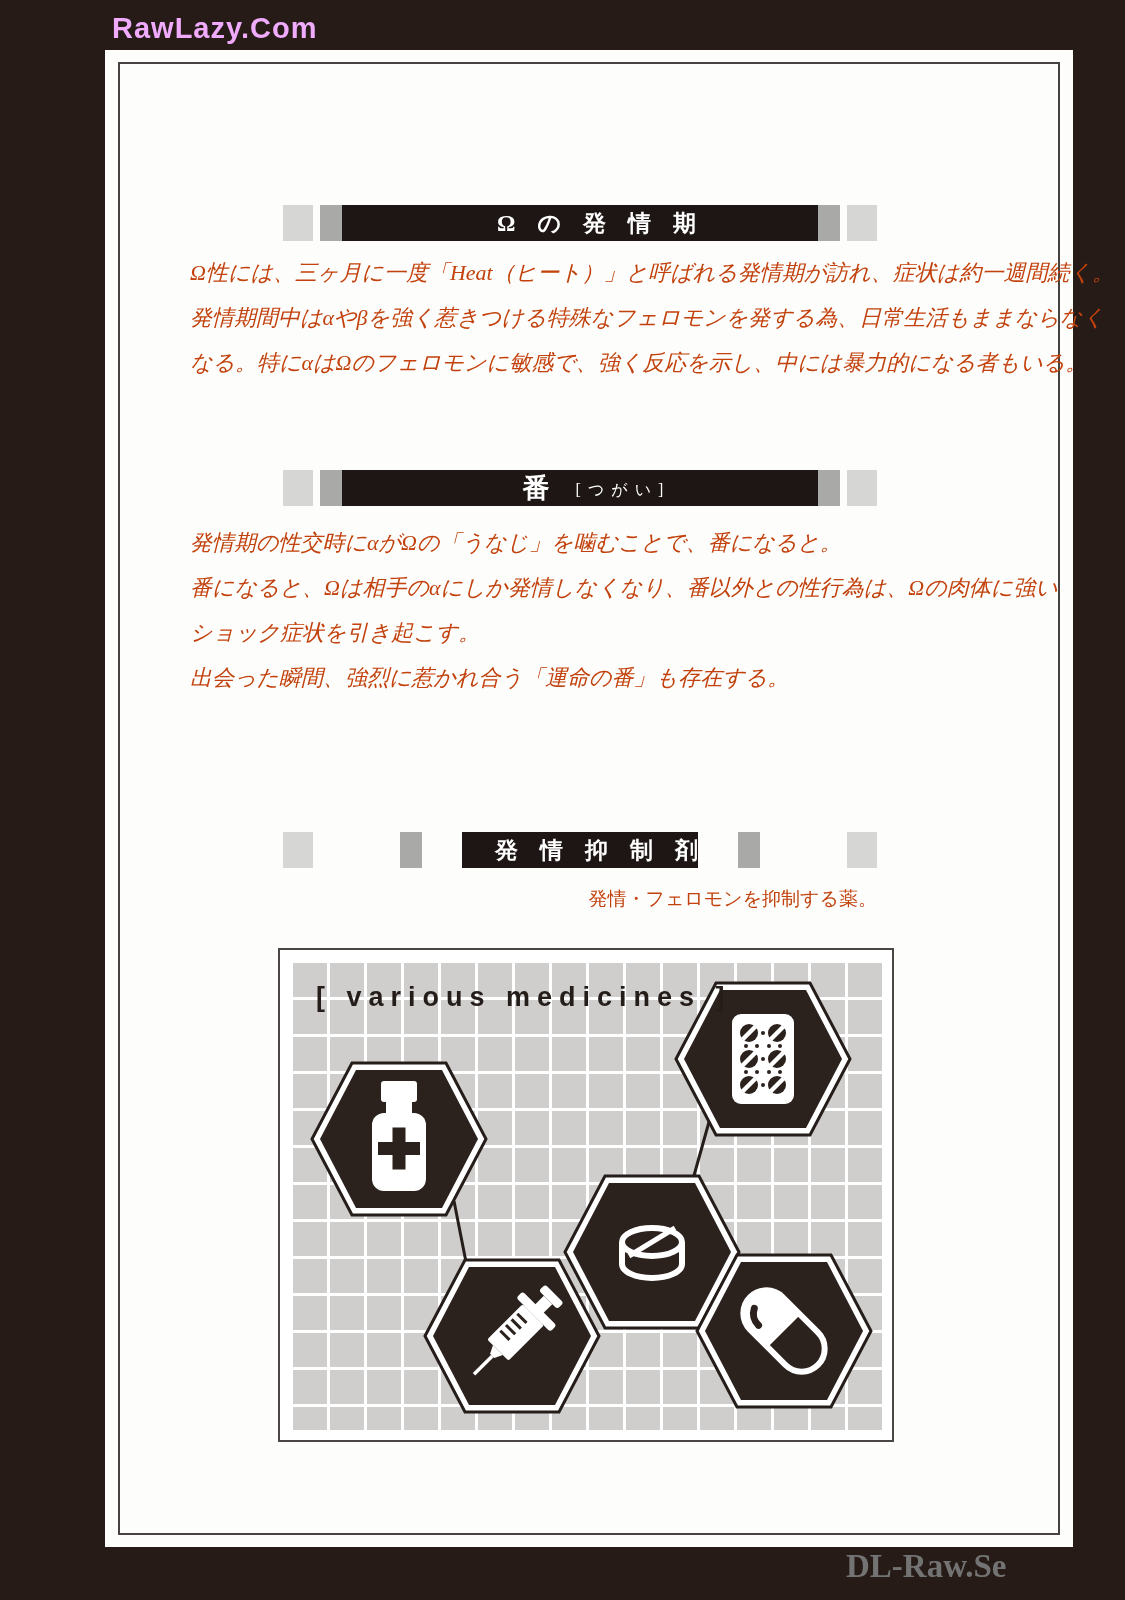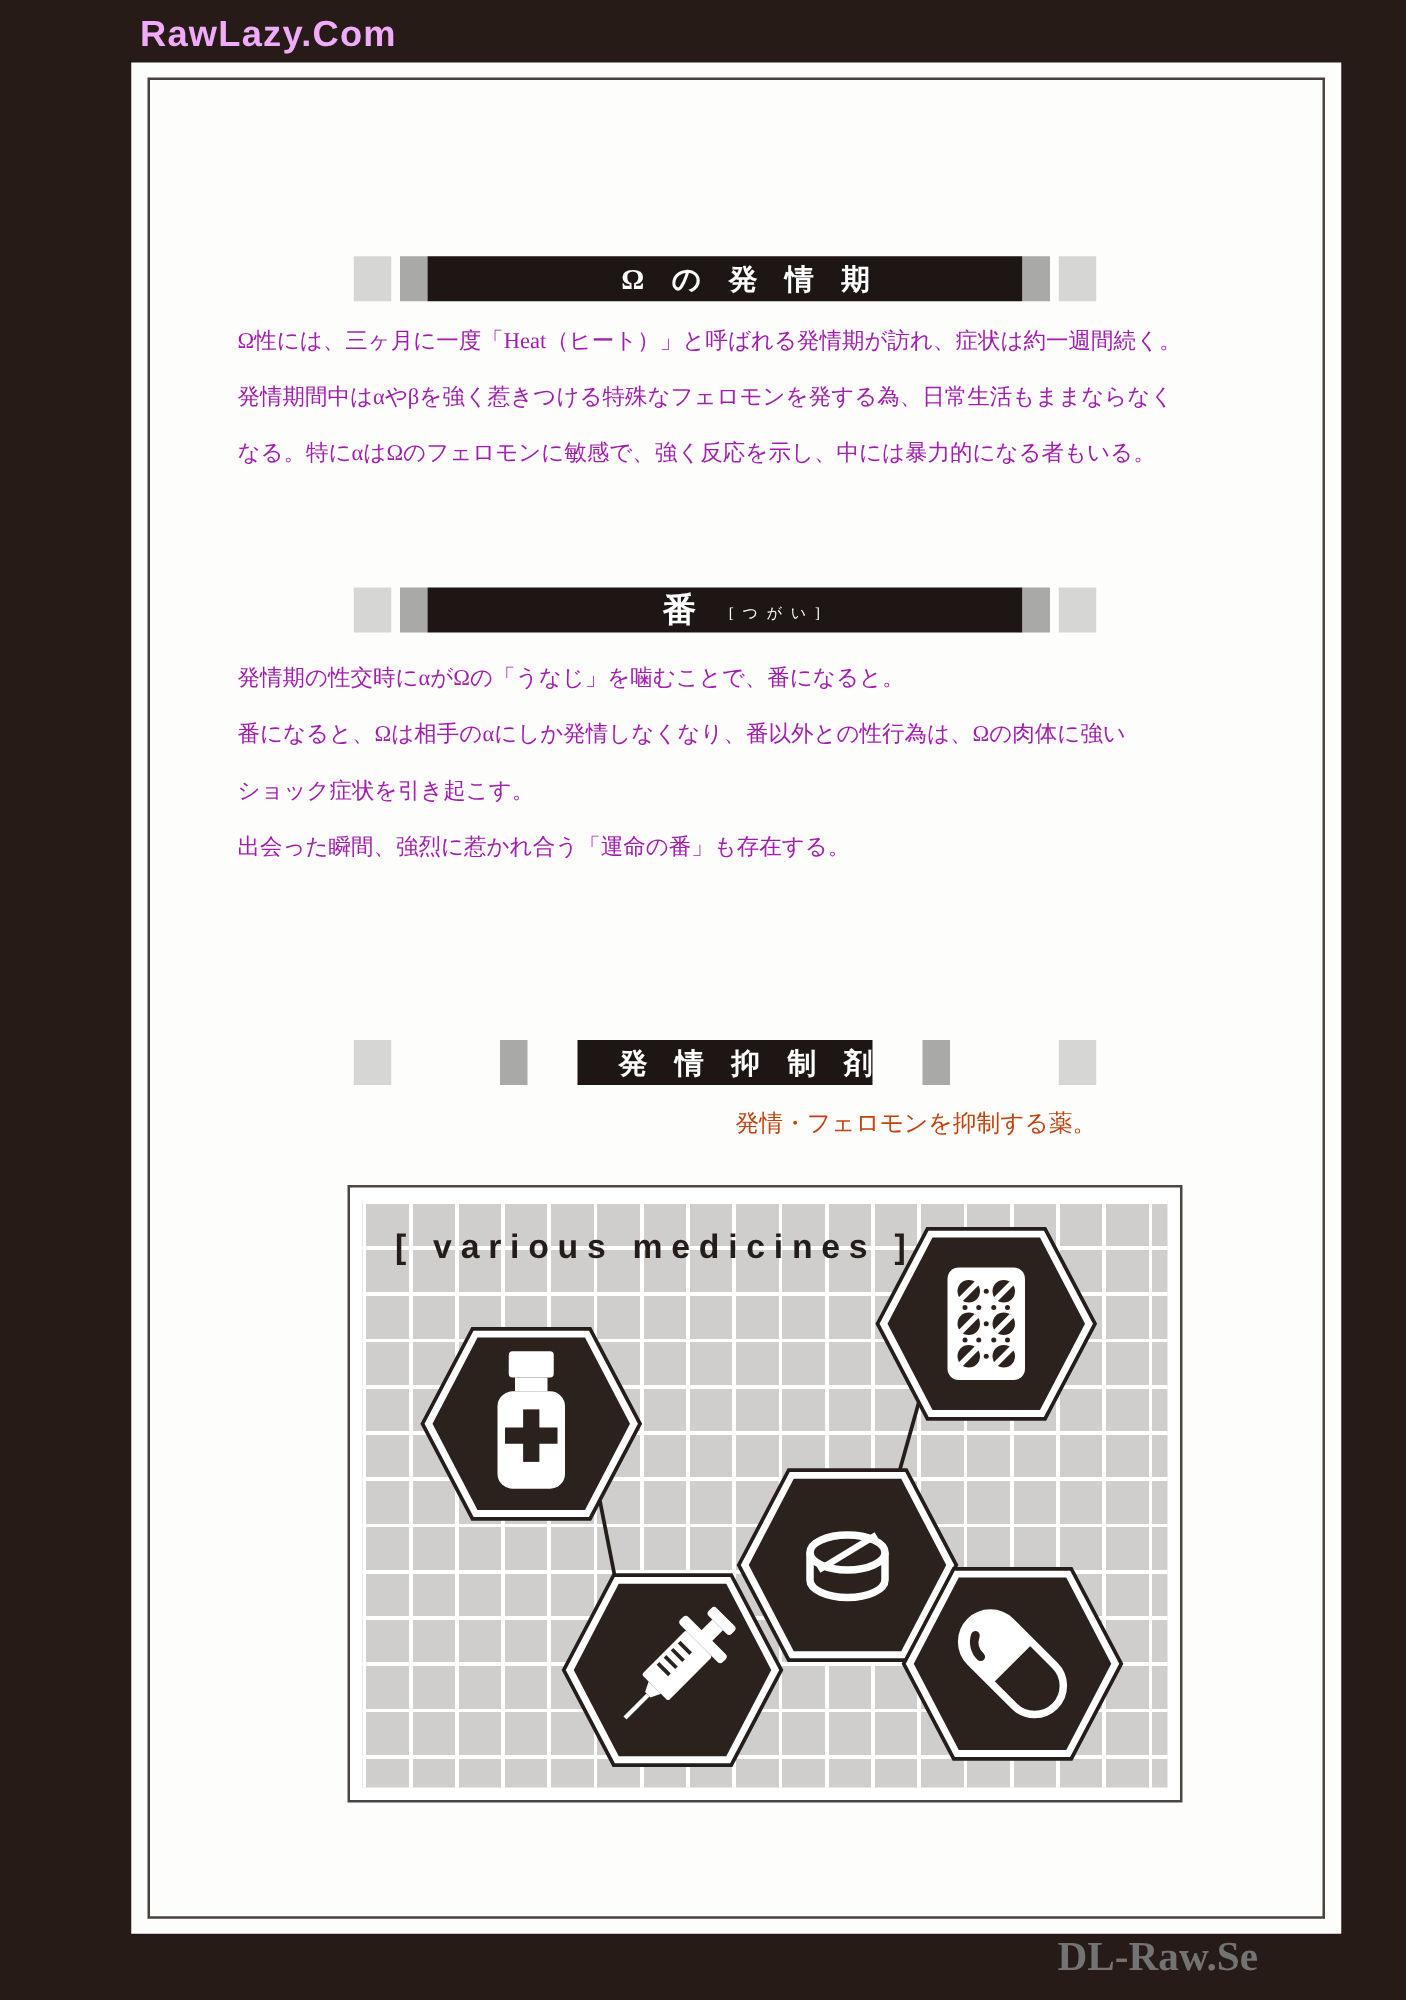--- a/index.html
+++ b/index.html
@@ -35,34 +35,34 @@
   }
   .sq-light{width:30px;background:#d6d6d4;}
   .sq-gap{width:7px;}
   .sq-mid{width:22px;background:#a9a9a7;}
   .bar-core{
     flex:1;background:#1d1614;color:#ffffff;
     display:flex;align-items:center;justify-content:center;padding-left:33px;
   }
   .bar-title{font-size:23px;letter-spacing:22px;margin-right:-22px;font-weight:bold;}
   .t-big{font-size:27px;letter-spacing:6px;font-weight:bold;}
-  .t-small{font-size:12px;letter-spacing:7px;margin-left:20px;padding-top:4px;}
+  .t-small{font-size:16px;letter-spacing:7px;margin-left:20px;padding-top:4px;}
   
   .para{
     position:absolute;left:85px;width:800px;
-    font-size:18px;line-height:45px;color:#a21caf;
+    font-size:22px;line-height:45px;color:#c2410c;font-style:italic;
   }
   .tline{white-space:nowrap;}
   .sub-caption{
     position:absolute;left:178px;width:594px;top:836px;
     text-align:right;font-size:19px;color:#c2410c;
   }
   
   .medbox{
-    position:absolute;left:173px;top:898px;width:668px;height:494px;
+    position:absolute;left:173px;top:898px;width:616px;height:494px;
     box-sizing:border-box;border:2px solid #4a4644;background:#ffffff;padding:10px;
   }
   .gridfield{
     position:relative;width:100%;height:100%;
     background-color:#cfcecc;
     background-image:
       repeating-linear-gradient(to right, #ffffff 0px, #ffffff 3px, rgba(0,0,0,0) 3px, rgba(0,0,0,0) 37px),
       repeating-linear-gradient(to bottom, #ffffff 0px, #ffffff 3px, rgba(0,0,0,0) 3px, rgba(0,0,0,0) 37px);
   }
   .med-caption{

